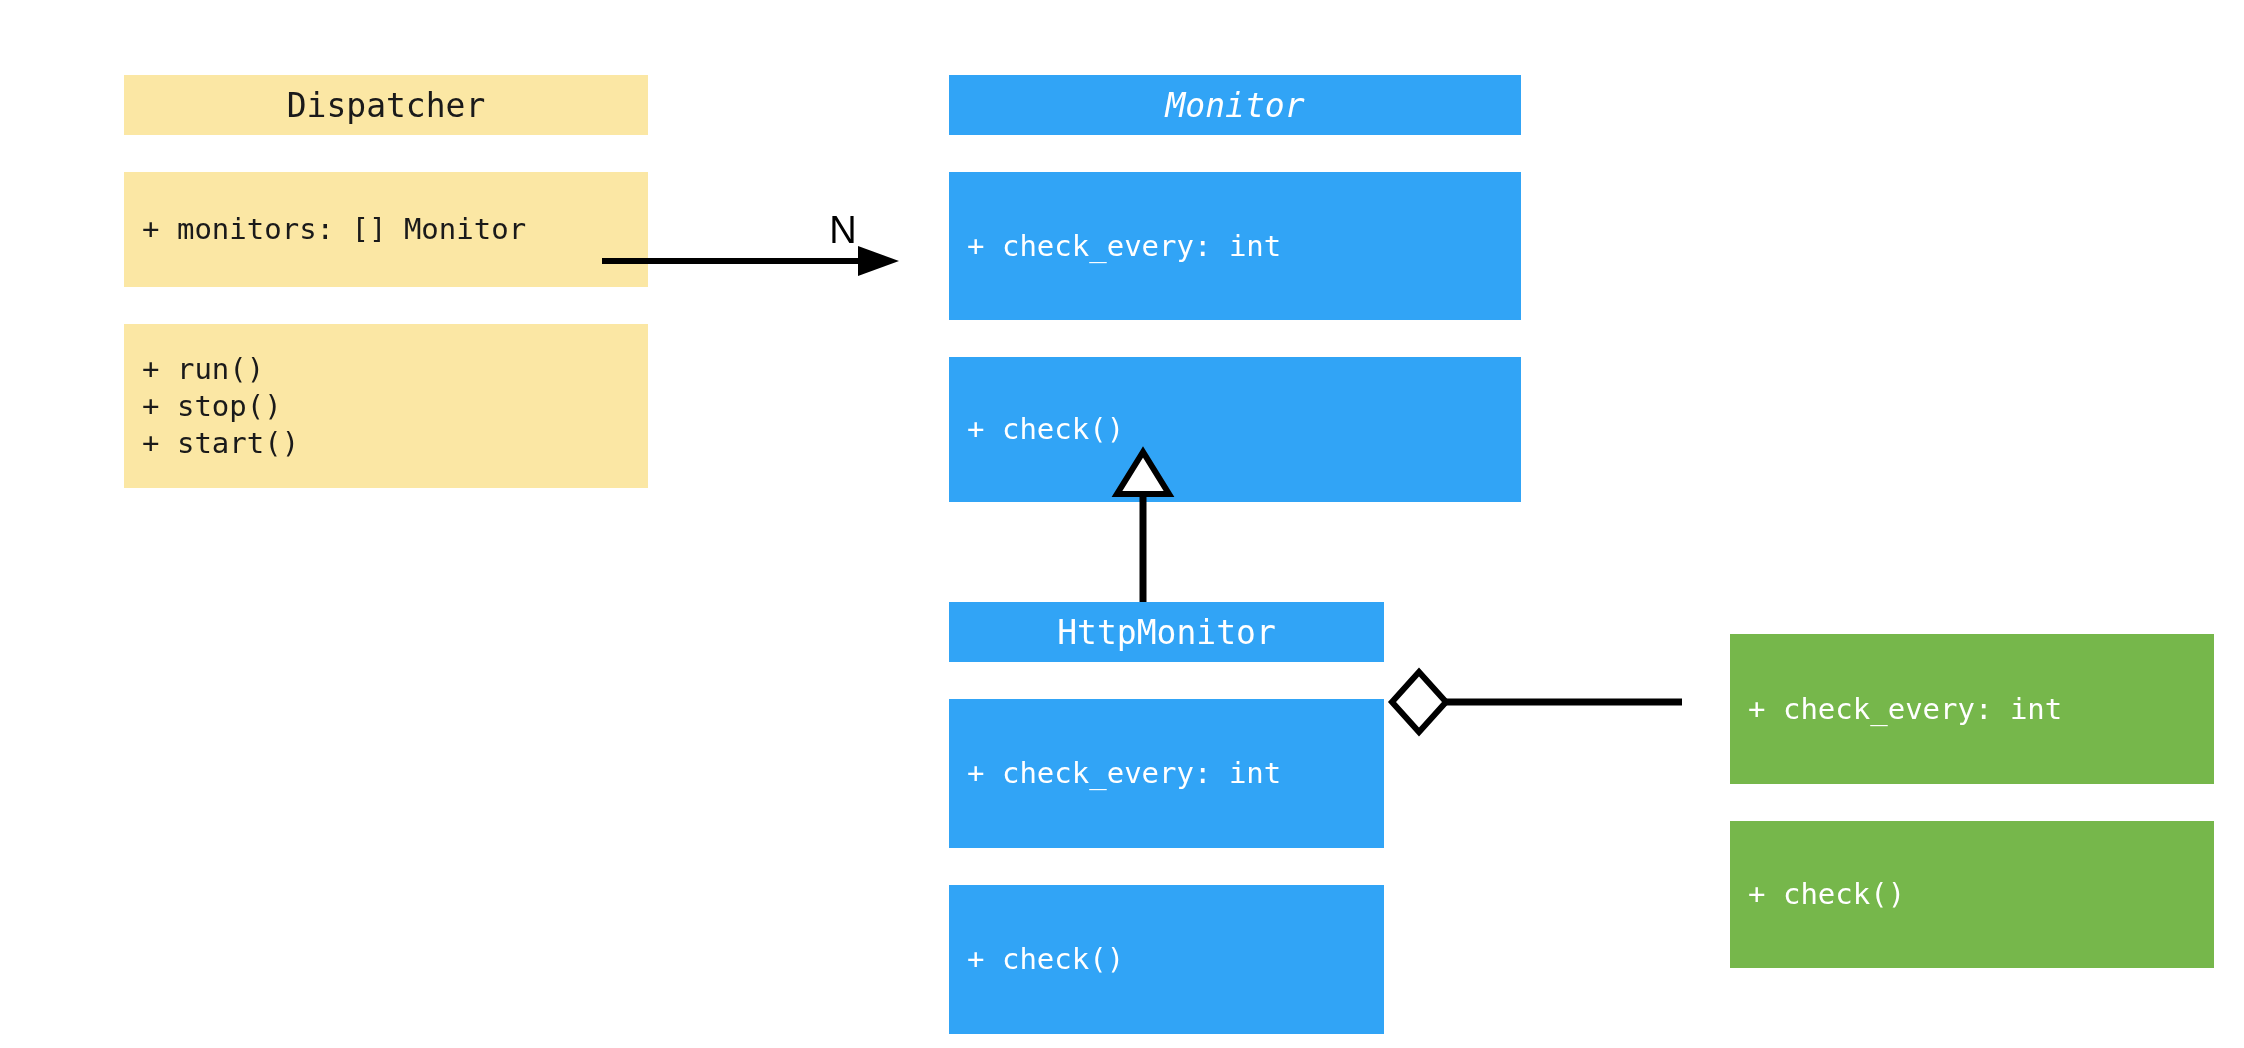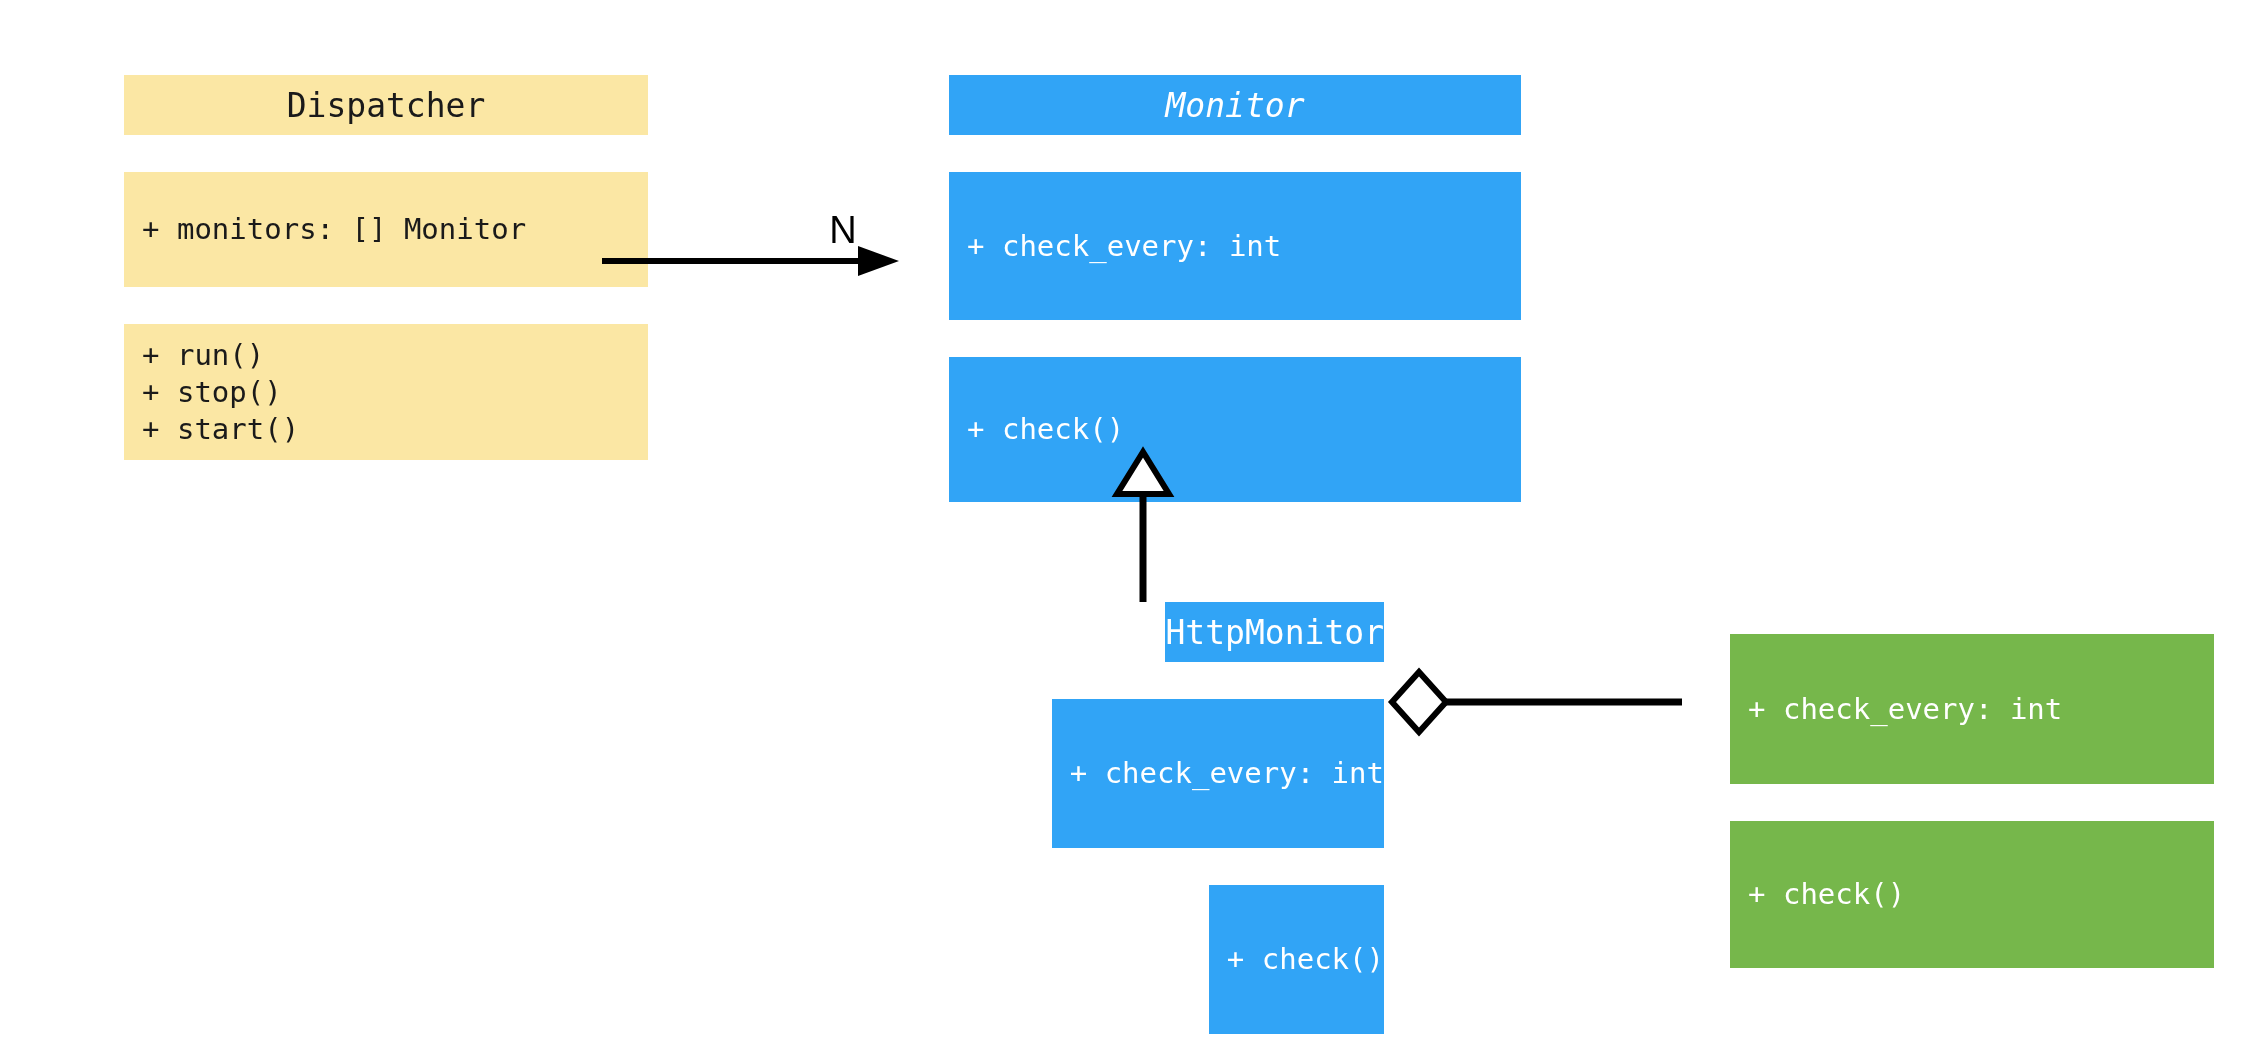--- a/index.html
+++ b/index.html
@@ -33,25 +33,25 @@
     text-align: center;
   }
   .sec-body {
     padding-left: 18px;
     font-size: 29px;
     line-height: 37px;
     margin-top: 32px;
   }
   .c-dispatcher { left: 76px;  top: 75px;  width: 524px; }
   .c-monitor    { left: 901px; top: 75px;  width: 572px; }
-  .c-httpmonitor{ left: 901px; top: 602px; width: 435px; align-items: flex-end; }
+  .c-httpmonitor{ left: 901px; top: 602px; width: 435px; }
   .c-httpclient { left: 1682px;top: 602px; width: 484px; }
 
   .c-dispatcher .sec-attrs   { height: 115px; }
-  .c-dispatcher .sec-methods { height: 136px; }
+  .c-dispatcher .sec-methods { height: 164px; }
   .c-monitor .sec-attrs      { height: 148px; }
   .c-monitor .sec-methods    { height: 145px; }
   .c-httpmonitor .sec-attrs  { height: 149px; }
   .c-httpmonitor .sec-methods{ height: 149px; }
   .c-httpclient .sec-attrs   { height: 150px; }
   .c-httpclient .sec-methods { height: 147px; }
 
   .c-monitor .sec-title { font-style: italic; }
 
   .overlay {

